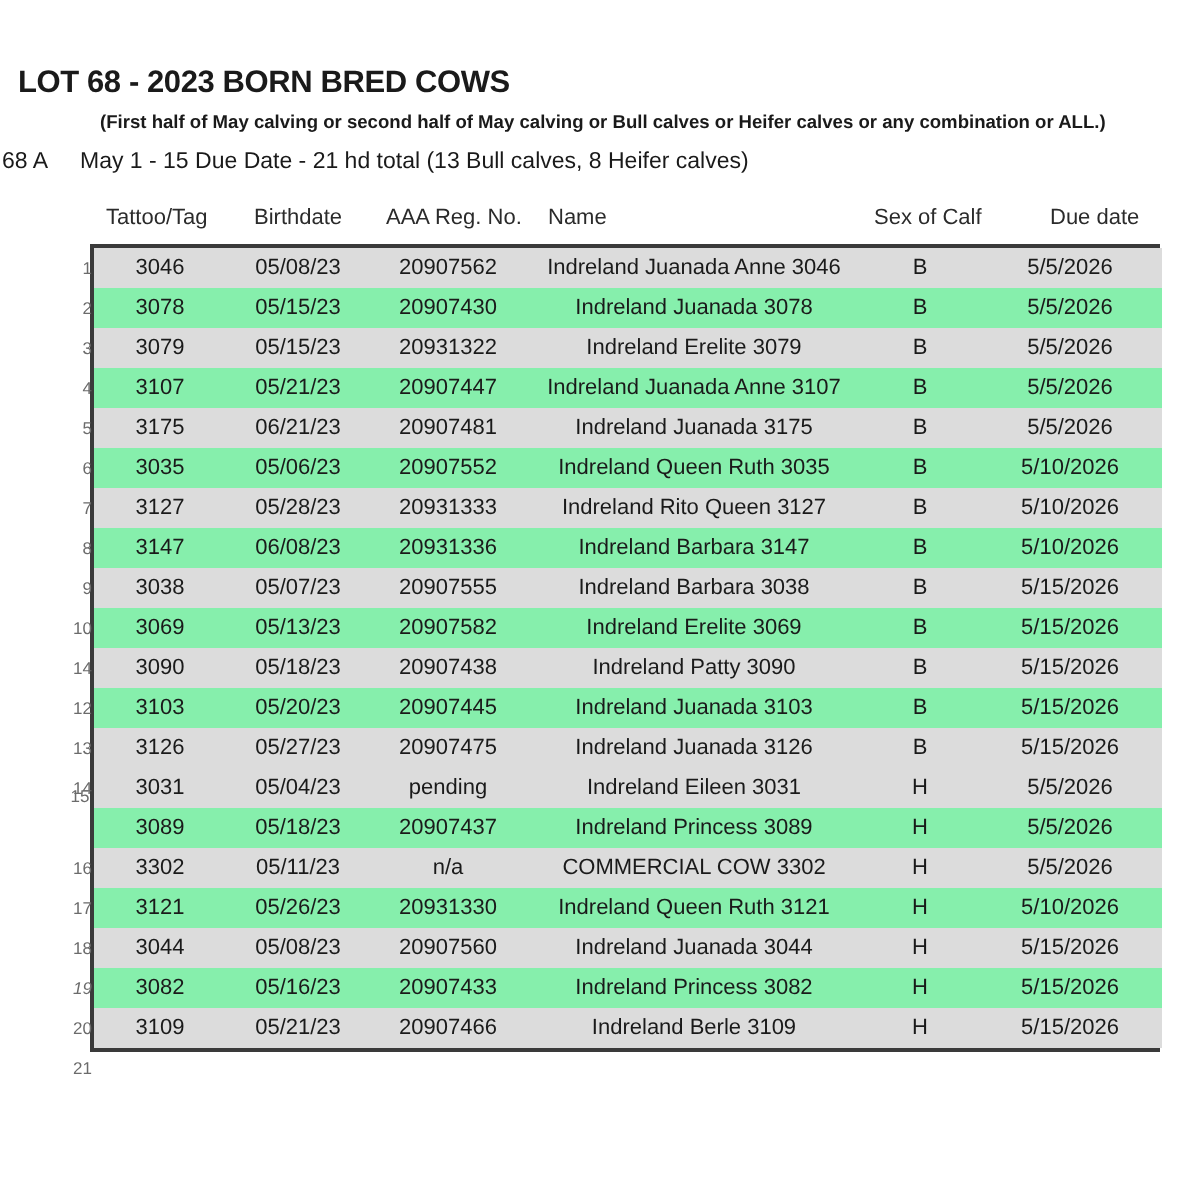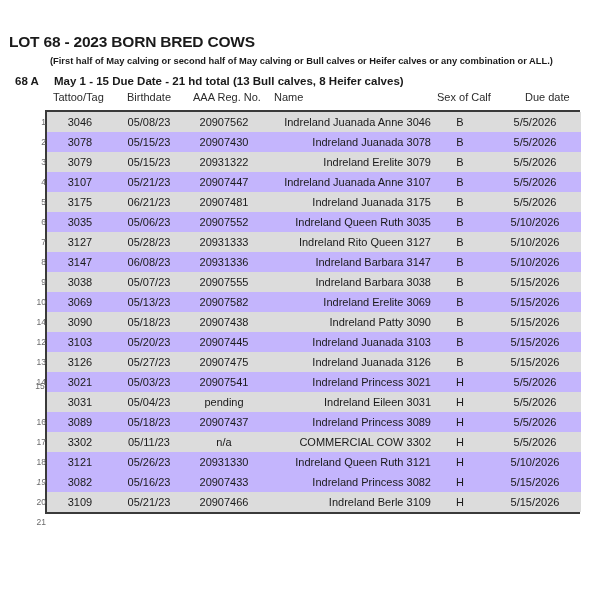--- a/index.html
+++ b/index.html
@@ -47,40 +47,40 @@
     font-weight: bold;
     margin-left: 50px;
     line-height: 16px;
     margin-top: 1px;
     white-space: nowrap;
   }
 
   
   .sublot-line {
     margin-top: 4px;
-    margin-left: 15px;
+    margin-left: 1px;
     font-size: 11.5px;
-    font-weight: bold;
+    font-weight: normal;
     line-height: 16px;
     white-space: nowrap;
   }
   .sublot-code {
     display: inline-block;
     min-width: 28px;
   }
   .sublot-desc {
     display: inline-block;
     margin-left: 11px;
   }
 
   
   .col-headers {
     position: relative;
     height: 19px;
-    margin-top: 2px;
+    margin-top: 14px;
     font-size: 11px;
     color: #2b2b2b;
   }
   .col-headers span {
     position: absolute;
     top: 0;
     white-space: nowrap;
   }
   .ch-tattoo   { left: 53px; }
   .ch-birth    { left: 127px; }
@@ -105,26 +105,26 @@
     color: #1a1a1a;
   }
   table.listing td {
     height: 20px;
     padding: 0;
     line-height: 20px;
     white-space: nowrap;
     overflow: hidden;
   }
   tr.shaded td { background: #dcdcdc; }
-  tr.plain  td { background: #c4b5fd; }
+  tr.plain  td { background: #86efac; }
 
   td.c-tattoo { width: 66px;  text-align: center; }
   td.c-birth  { width: 72px;  text-align: center; }
   td.c-reg    { width: 78px;  text-align: center; }
-  td.c-name   { width: 168px; text-align: right; padding-left: 10px; }
+  td.c-name   { width: 168px; text-align: center; padding-left: 10px; }
   td.c-sex    { width: 58px;  text-align: center; }
   td.c-due    { width: 92px;  text-align: center; }
 
   
   .row-index {
     position: absolute;
     left: -13px;
     width: 12px;
     text-align: right;
     font-size: 8.5px;
@@ -286,28 +286,20 @@
             <td class="c-due">5/15/2026</td>
           </tr>
           <tr class="shaded">
             <td class="c-tattoo">3126</td>
             <td class="c-birth">05/27/23</td>
             <td class="c-reg">20907475</td>
             <td class="c-name">Indreland Juanada 3126</td>
             <td class="c-sex">B</td>
             <td class="c-due">5/15/2026</td>
           </tr>
-          <tr class="plain">
-            <td class="c-tattoo">3021</td>
-            <td class="c-birth">05/03/23</td>
-            <td class="c-reg">20907541</td>
-            <td class="c-name">Indreland Princess 3021</td>
-            <td class="c-sex">H</td>
-            <td class="c-due">5/5/2026</td>
-          </tr>
           <tr class="shaded">
             <td class="c-tattoo">3031</td>
             <td class="c-birth">05/04/23</td>
             <td class="c-reg">pending</td>
             <td class="c-name">Indreland Eileen 3031</td>
             <td class="c-sex">H</td>
             <td class="c-due">5/5/2026</td>
           </tr>
           <tr class="plain">
             <td class="c-tattoo">3089</td>
@@ -326,20 +318,28 @@
             <td class="c-due">5/5/2026</td>
           </tr>
           <tr class="plain">
             <td class="c-tattoo">3121</td>
             <td class="c-birth">05/26/23</td>
             <td class="c-reg">20931330</td>
             <td class="c-name">Indreland Queen Ruth 3121</td>
             <td class="c-sex">H</td>
             <td class="c-due">5/10/2026</td>
           </tr>
+          <tr class="shaded">
+            <td class="c-tattoo">3044</td>
+            <td class="c-birth">05/08/23</td>
+            <td class="c-reg">20907560</td>
+            <td class="c-name">Indreland Juanada 3044</td>
+            <td class="c-sex">H</td>
+            <td class="c-due">5/15/2026</td>
+          </tr>
           <tr class="plain">
             <td class="c-tattoo">3082</td>
             <td class="c-birth">05/16/23</td>
             <td class="c-reg">20907433</td>
             <td class="c-name">Indreland Princess 3082</td>
             <td class="c-sex">H</td>
             <td class="c-due">5/15/2026</td>
           </tr>
           <tr class="shaded">
             <td class="c-tattoo">3109</td>

